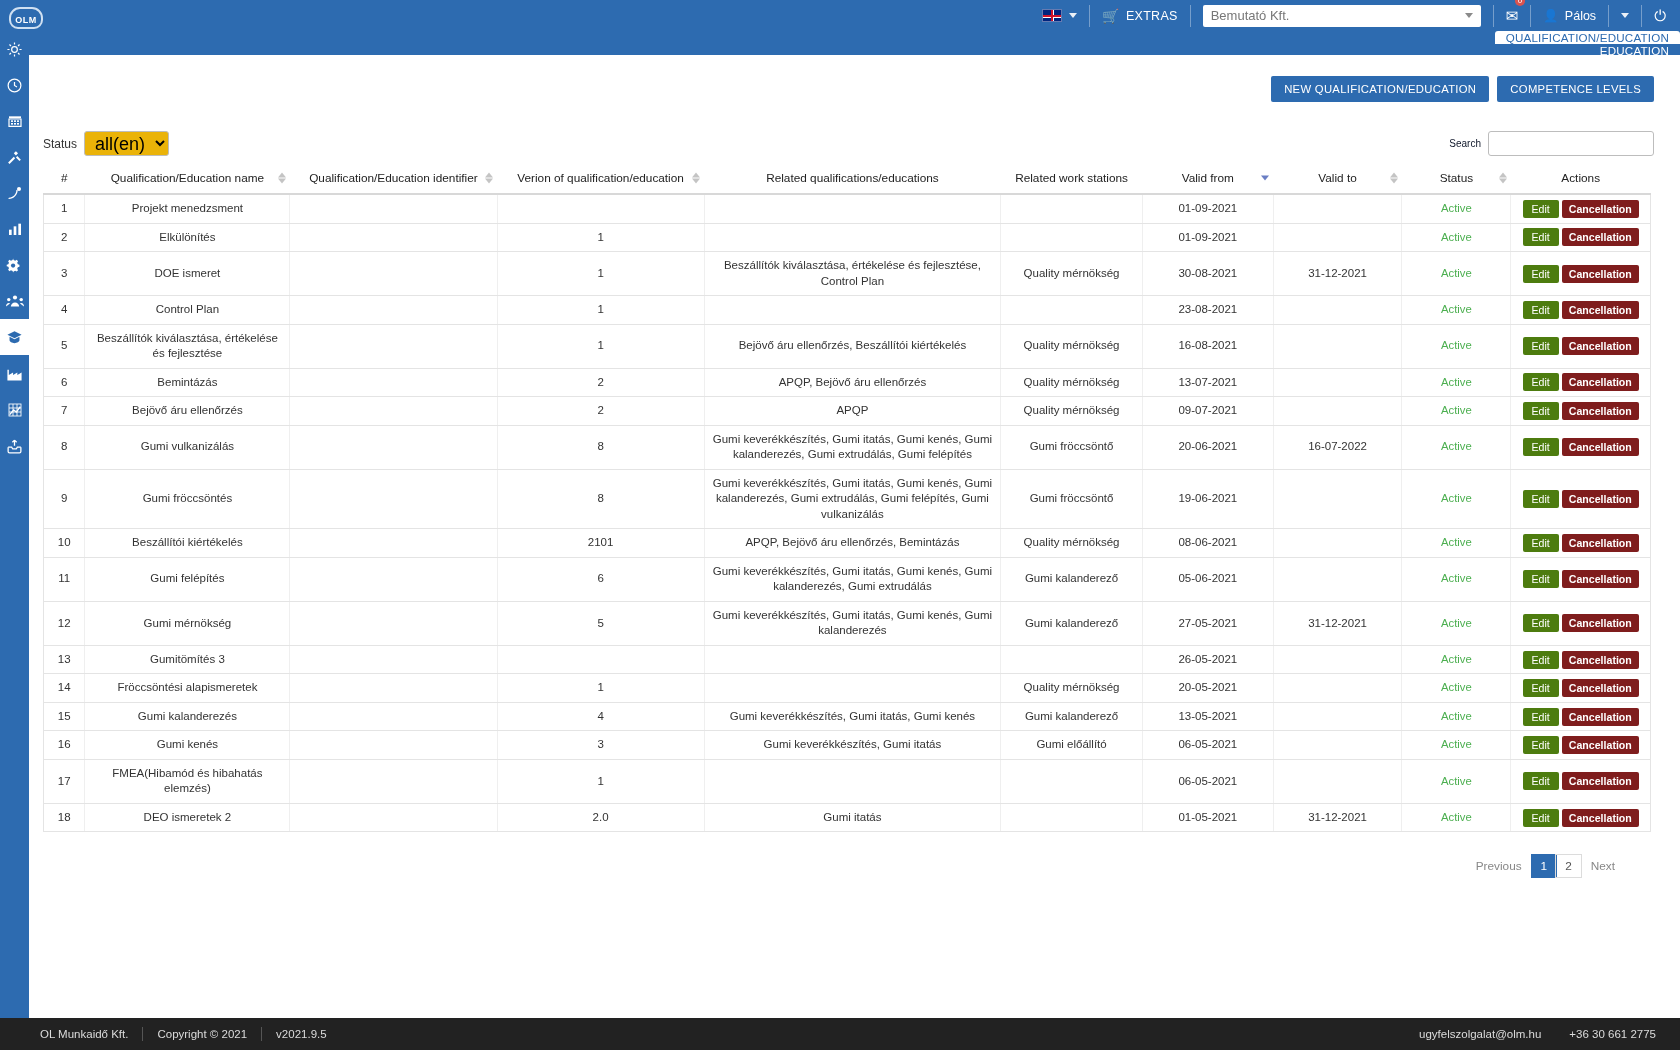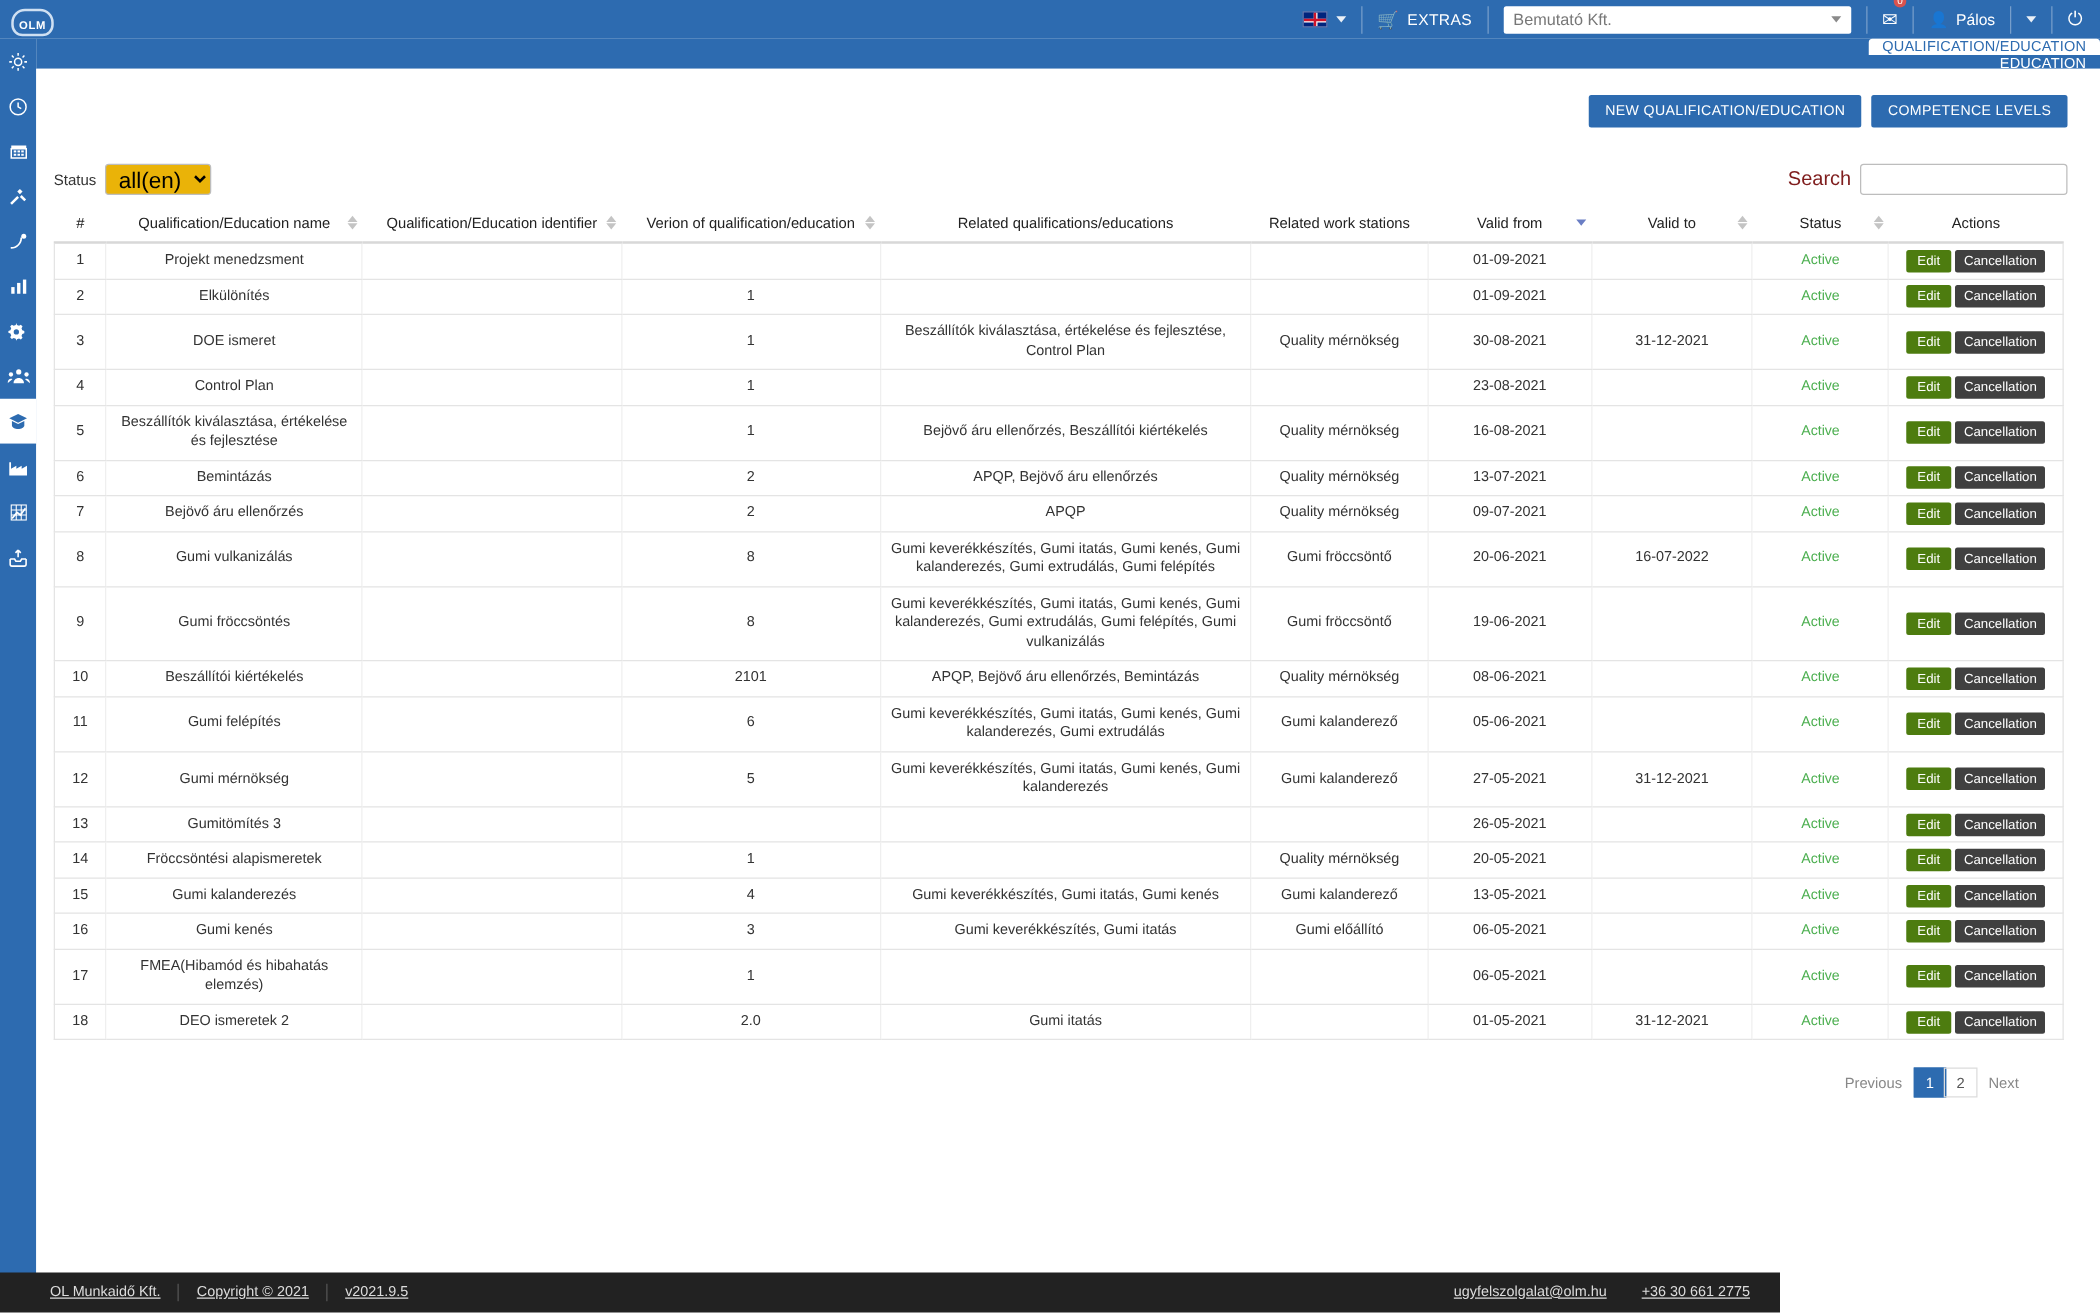--- a/index.html
+++ b/index.html
@@ -109,21 +109,21 @@
   }
   .filter-label { font-size: 12px; color: #333; }
   .status-select {
     border: 1px solid #bdbdbd; border-radius: 3px; height: 25px; padding: 0 6px;
     font-size: 18px; font-family: "Liberation Sans", sans-serif; background: #eab308;
     min-width: 69px;
   }
   .search-row {
     position: absolute; top: 76px; right: 26px; display: flex; align-items: center; gap: 7px;
   }
-  .search-label { font-size: 16px; color: #7f1d1d; text-align: center; }
+  .search-label { font-size: 10px; color: #0f172a; text-align: center; }
   .search-input {
     width: 166px; height: 25px; border: 1px solid #bdbdbd; border-radius: 3px;
     font-size: 12px; padding: 0 6px; font-family: "Liberation Sans", sans-serif;
   }
   
   .table-wrap {
     position: absolute; top: 108px; left: 14px; width: 1608px;
   }
   table { border-collapse: collapse; width: 100%; table-layout: fixed; }
   thead th {
@@ -148,40 +148,39 @@
   tbody tr td:last-child { border-right: 1px solid #e4e4e4; }
   tbody tr:first-child td { border-top: 1px solid #e4e4e4; }
   .status-active { color: #4caf50; font-size: 11.3px; }
   .act-cell { padding: 4px 5px !important; }
   .act-inner { display: flex; gap: 3px; justify-content: center; }
   .btn-edit {
     background: #4d7c0f; color: #fff; font-size: 10.6px; padding: 3px 9px;
     border: none; border-radius: 2px; cursor: pointer;
   }
   .btn-cancel {
-    background: #404040; color: #fff; font-size: 10.6px; padding: 3px 7px;
-    border: none; border-radius: 2px; cursor: pointer; white-space: nowrap;
+    background: #7f1d1d; color: #fff; font-size: 10.6px; padding: 3px 7px;
+    border: none; border-radius: 2px; cursor: pointer; white-space: nowrap; font-weight: bold;
   }
   .pagination {
     position: absolute; right: 26px; display: flex; align-items: center; gap: 0;
     font-size: 11.8px;
     margin-top: 12px;
   }
   .pg {
     padding: 4px 9px; color: #888; cursor: pointer; border: 1px solid transparent;
   }
   .pg.num { border: 1px solid #dcdcdc; color: #555; margin: 0 -1px; }
   .pg.num.active { background: #2d6bb0; border-color: #2d6bb0; color: #ffffff; }
   
   .footer {
-    position: absolute; bottom: 0; left: 0; width: 1424px; height: 32px;
+    position: absolute; bottom: 0; left: 0; width: 1680px; height: 32px;
     background: #222222; color: #dcdcdc; font-size: 11.5px;
     display: flex; align-items: center; justify-content: space-between;
     padding: 0 24px;
-    text-decoration: underline;
   }
   .footer-left { display: flex; align-items: center; gap: 0; }
   .f-item { padding: 0 14px; }
   .f-item:first-child { padding-left: 16px; }
   .f-sep { width: 1px; height: 14px; background: #555; }
   .footer-right { display: flex; align-items: center; gap: 28px; }
   .side-underline { height: 1px; background: #2d6bb0; }
 </style>
 </head>
 <body>

